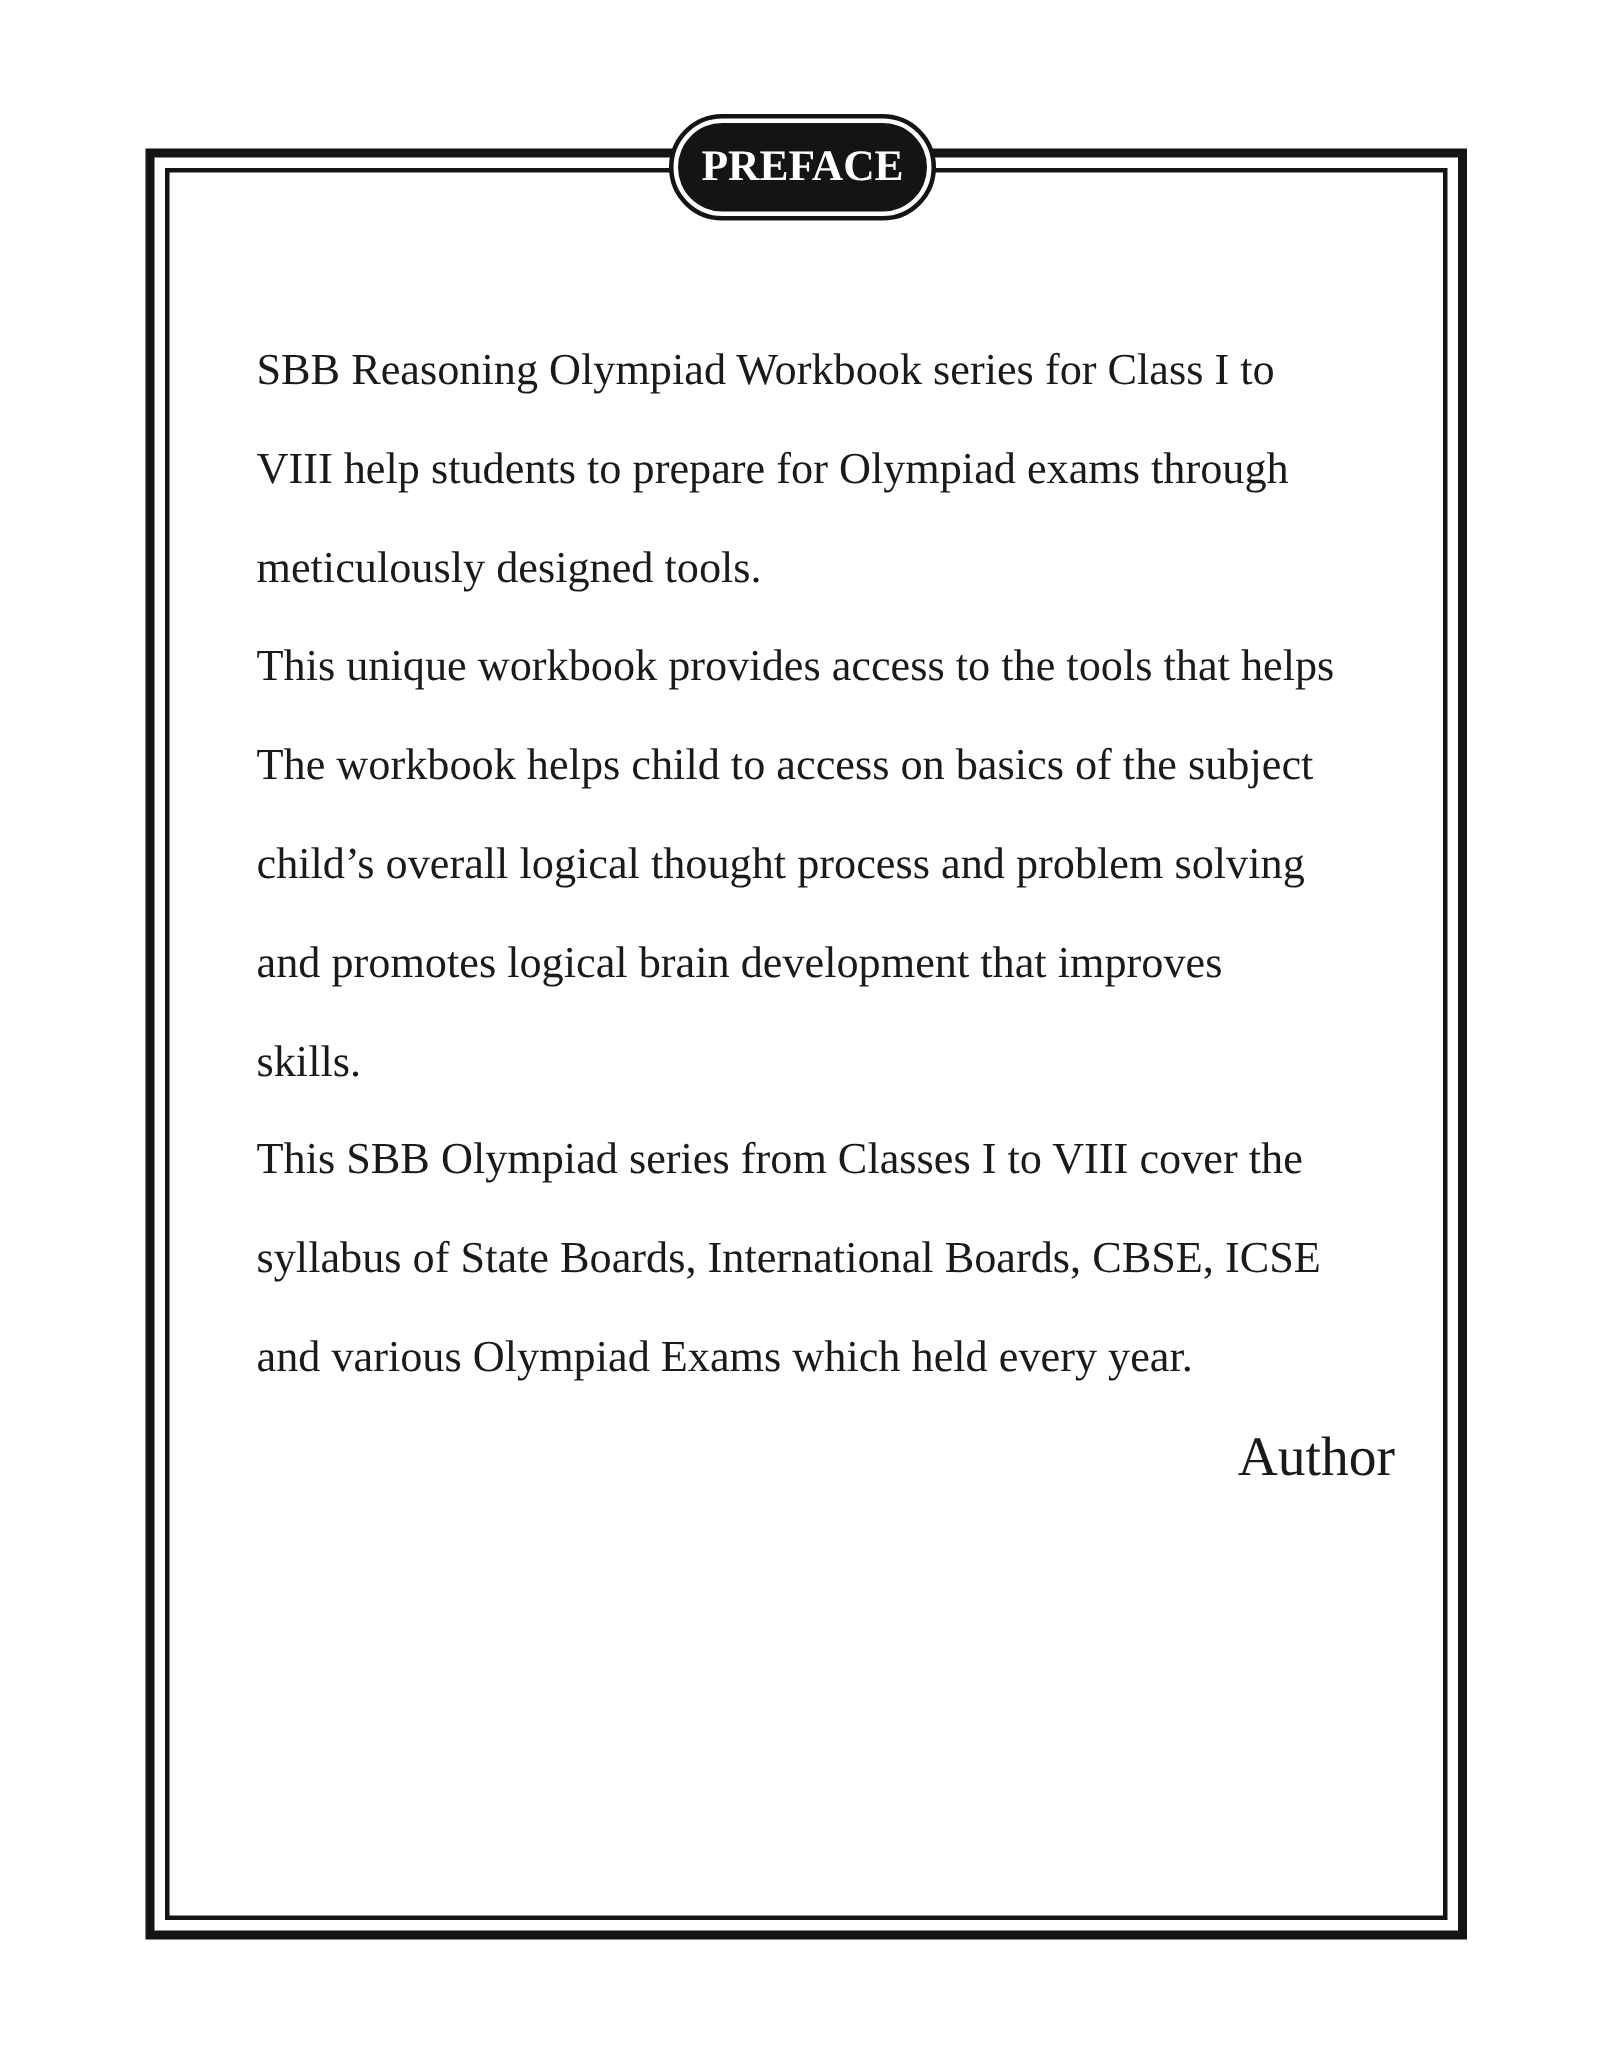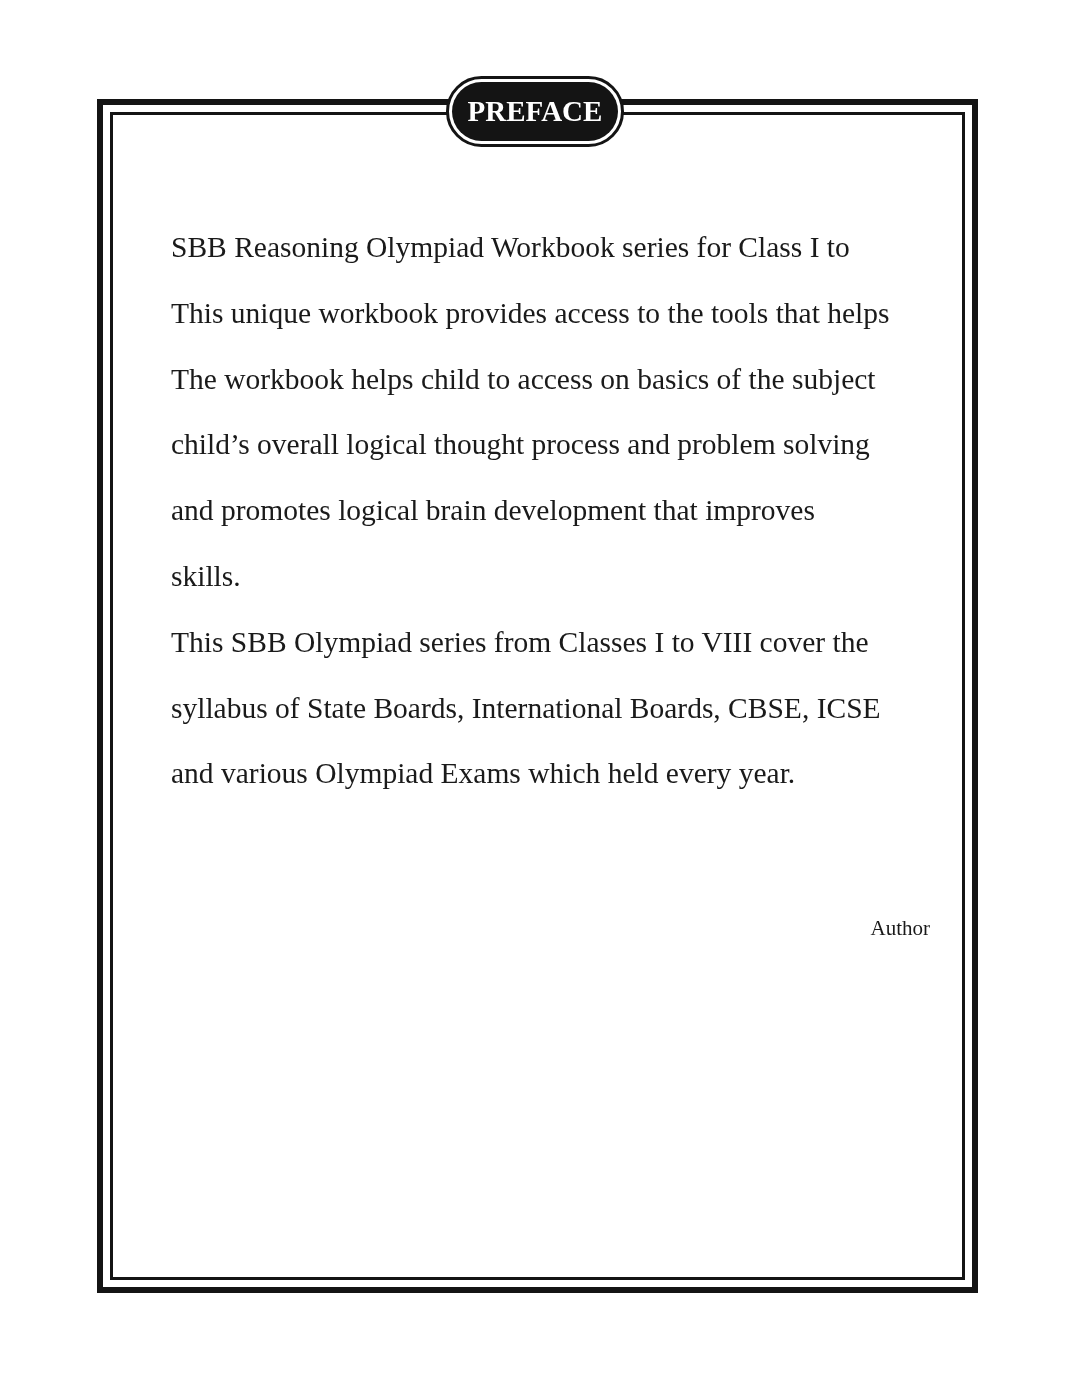--- a/index.html
+++ b/index.html
@@ -12,37 +12,39 @@
     .badge-outer { position: absolute; left: 446px; top: 76px; width: 178px; height: 71px;
                    background: #ffffff; border: 3px solid #141414; border-radius: 36px;
                    box-sizing: border-box; }
     .badge-inner { position: absolute; left: 3px; top: 3px; right: 3px; bottom: 3px;
                    background: #141414; border-radius: 30px; display: flex;
                    align-items: center; justify-content: center; }
     .badge-text { color: #ffffff; font-family: "Liberation Serif", "DejaVu Serif", serif;
                   font-size: 29px; font-weight: bold; letter-spacing: 0px; }
     .content { position: absolute; left: 155px; top: 207px; width: 790px; }
     .line { font-size: 29.5px; line-height: 49.8px; white-space: nowrap; margin: 16px; }
-    .author { position: absolute; right: 150px; top: 908px; font-size: 21px;
+    .author { position: absolute; right: 150px; top: 952px; font-size: 37px;
               line-height: 40px; text-align: right; }
   </style>
 </head>
 <body>
 
 <div class="frame-outer"></div>
 <div class="frame-inner"></div>
 
 <div class="badge-outer">
   <div class="badge-inner">
     <span class="badge-text">PREFACE</span>
   </div>
 </div>
 
 <div class="content">
   <p class="line">SBB Reasoning Olympiad Workbook series for Class I to</p>
+  <p class="line">VIII help students to prepare for Olympiad exams through</p>
+  <p class="line">meticulously designed tools.</p>
   <p class="line">This unique workbook provides access to the tools that helps</p>
   <p class="line">The workbook helps child to access on basics of the subject</p>
   <p class="line">child’s overall logical thought process and problem solving</p>
   <p class="line">and promotes logical brain development that improves</p>
   <p class="line">skills.</p>
   <p class="line">This SBB Olympiad series from Classes I to VIII cover the</p>
   <p class="line">syllabus of State Boards, International Boards, CBSE, ICSE</p>
   <p class="line">and various Olympiad Exams which held every year.</p>
 </div>
 

